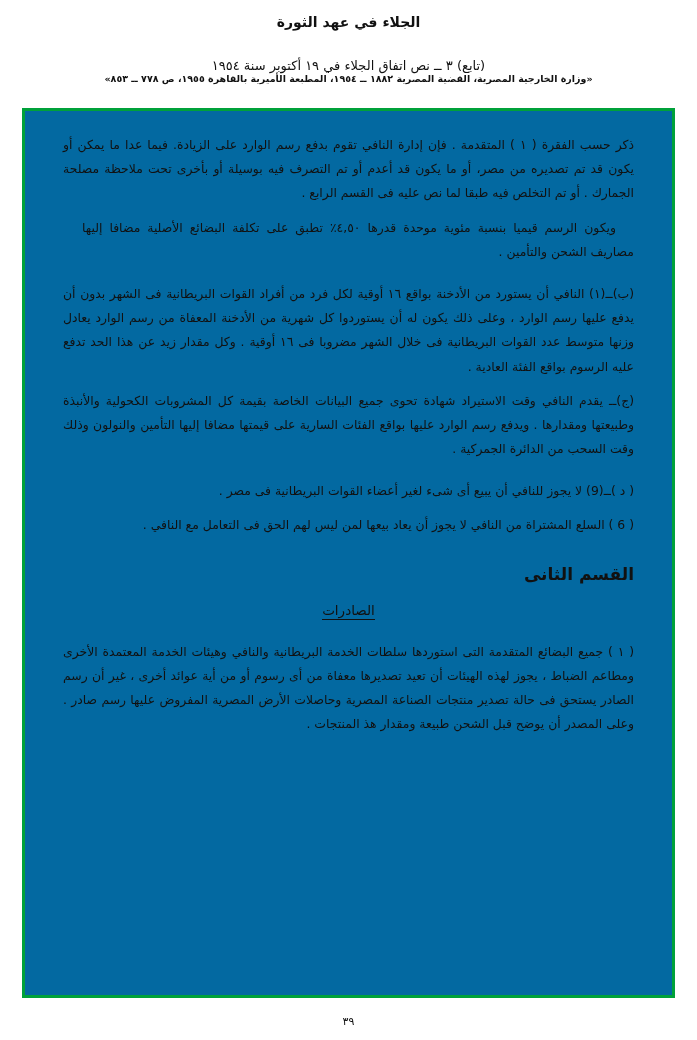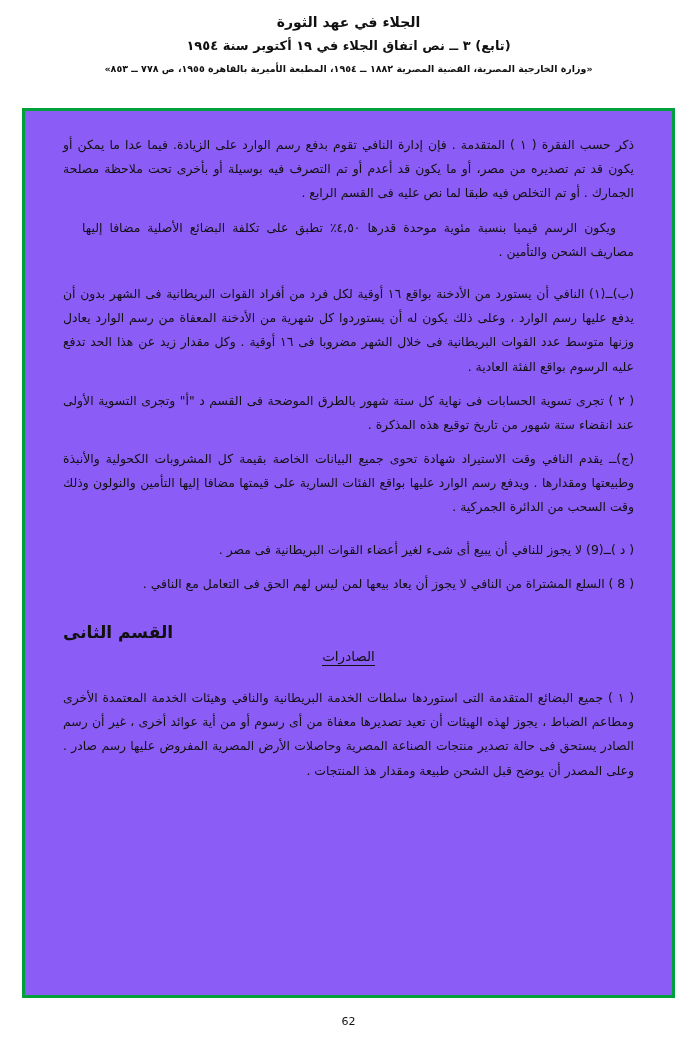--- a/index.html
+++ b/index.html
@@ -22,72 +22,71 @@
     position: relative;
   }
   .header {
     text-align: center;
     padding-top: 14px;
   }
   .header .doc-title {
     font-size: 14px;
     font-weight: bold;
     letter-spacing: 0.5px;
-    margin-bottom: 8px;
+    margin-bottom: 28px;
   }
   .header .doc-subtitle {
     font-size: 13px;
-    font-weight: bold;
-    margin-bottom: 10px;
+    font-weight: normal;
   }
   .header .doc-source {
     font-size: 9.5px;
     font-weight: bold;
     margin-bottom: 10px;
     letter-spacing: 0.2px;
   }
   .frame {
     position: absolute;
     top: 108px;
     right: 22px;
     left: 22px;
     height: 890px;
     border: 3px solid #00a13a;
     box-sizing: border-box;
-    background: #8b5cf6;
+    background: #0369a1;
   }
   .frame-inner {
     padding: 22px 38px 10px 38px;
     box-sizing: border-box;
     height: 100%;
   }
   p.para {
     font-size: 12.4px;
     line-height: 1.95;
     margin: 0 0 10px 0;
     text-align: justify;
     text-justify: inter-word;
   }
   p.para.indent {
     text-indent: 18px;
     margin-left: 19px;
   }
   .section-head {
-    text-align: left;
+    text-align: right;
     margin-top: 26px;
     margin-bottom: 2px;
   }
   .section-head .sec-title {
     font-size: 17px;
     font-weight: bold;
     display: inline-block;
   }
   .section-sub {
     text-align: center;
-    margin-top: 4px;
+    margin-top: 16px;
     margin-bottom: 20px;
   }
   .section-sub .sub-title {
     font-size: 13.5px;
     display: inline-block;
     border-bottom: 1px solid #111111;
     padding-bottom: 1px;
   }
   .spacer-sm { height: 8px; }
   .page-number {
@@ -110,33 +109,32 @@
     <div class="doc-source">«وزارة الخارجية المصرية، القضية المصرية ١٨٨٢ ــ ١٩٥٤، المطبعة الأميرية بالقاهرة ١٩٥٥، ص ٧٧٨ ــ ٨٥٣»</div>
   </div>
 
   <div class="frame">
     <div class="frame-inner">
 
       <p class="para">ذكر حسب الفقرة ( ١ ) المتقدمة . فإن إدارة النافي تقوم بدفع رسم الوارد على الزيادة. فيما عدا ما يمكن أو يكون قد تم تصديره من مصر، أو ما يكون قد أعدم أو تم التصرف فيه بوسيلة أو بأخرى تحت ملاحظة مصلحة الجمارك . أو تم التخلص فيه طبقا لما نص عليه فى القسم الرابع .</p>
       <p class="para indent">ويكون الرسم قيميا بنسبة مئوية موحدة قدرها ٤,٥٠٪ تطبق على تكلفة البضائع الأصلية مضافا إليها مصاريف الشحن والتأمين .</p>
       <div class="spacer-sm"></div>
       <p class="para">(ب)ــ(١) النافي أن يستورد من الأدخنة بواقع ١٦ أوقية لكل فرد من أفراد القوات البريطانية فى الشهر بدون أن يدفع عليها رسم الوارد ، وعلى ذلك يكون له أن يستوردوا كل شهرية من الأدخنة المعفاة من رسم الوارد يعادل وزنها متوسط عدد القوات البريطانية فى خلال الشهر مضروبا فى ١٦ أوقية . وكل مقدار زيد عن هذا الحد تدفع عليه الرسوم بواقع الفئة العادية .</p>
-      <p class="para">( ٢ ) تجرى تسوية الحسابات فى نهاية كل ستة شهور بالطرق الموضحة فى القسم د "أ" وتجرى التسوية الأولى عند انقضاء ستة شهور من تاريخ توقيع هذه المذكرة .</p>
       <p class="para">(ج)ــ يقدم النافي وقت الاستيراد شهادة تحوى جميع البيانات الخاصة بقيمة كل المشروبات الكحولية والأنبذة وطبيعتها ومقدارها . ويدفع رسم الوارد عليها بواقع الفئات السارية على قيمتها مضافا إليها التأمين والنولون وذلك وقت السحب من الدائرة الجمركية .</p>
       <div class="spacer-sm"></div>
       <p class="para">( د )ــ(9) لا يجوز للنافي أن يبيع أى شىء لغير أعضاء القوات البريطانية فى مصر .</p>
-      <p class="para">( 8 ) السلع المشتراة من النافي لا يجوز أن يعاد بيعها لمن ليس لهم الحق فى التعامل مع النافي .</p>
+      <p class="para">( 6 ) السلع المشتراة من النافي لا يجوز أن يعاد بيعها لمن ليس لهم الحق فى التعامل مع النافي .</p>
 
       <div class="section-head">
         <span class="sec-title">القسم الثانى</span>
       </div>
       <div class="section-sub">
         <span class="sub-title">الصادرات</span>
       </div>
 
       <p class="para">( ١ ) جميع البضائع المتقدمة التى استوردها سلطات الخدمة البريطانية والنافي وهيئات الخدمة المعتمدة الأخرى ومطاعم الضباط ، يجوز لهذه الهيئات أن تعيد تصديرها معفاة من أى رسوم أو من أية عوائد أخرى ، غير أن رسم الصادر يستحق فى حالة تصدير منتجات الصناعة المصرية وحاصلات الأرض المصرية المفروض عليها رسم صادر . وعلى المصدر أن يوضح قبل الشحن طبيعة ومقدار هذ المنتجات .</p>
 
     </div>
   </div>
 
-  <div class="page-number">62</div>
+  <div class="page-number">٣٩</div>
 
 </div>
 
 </body></html>

